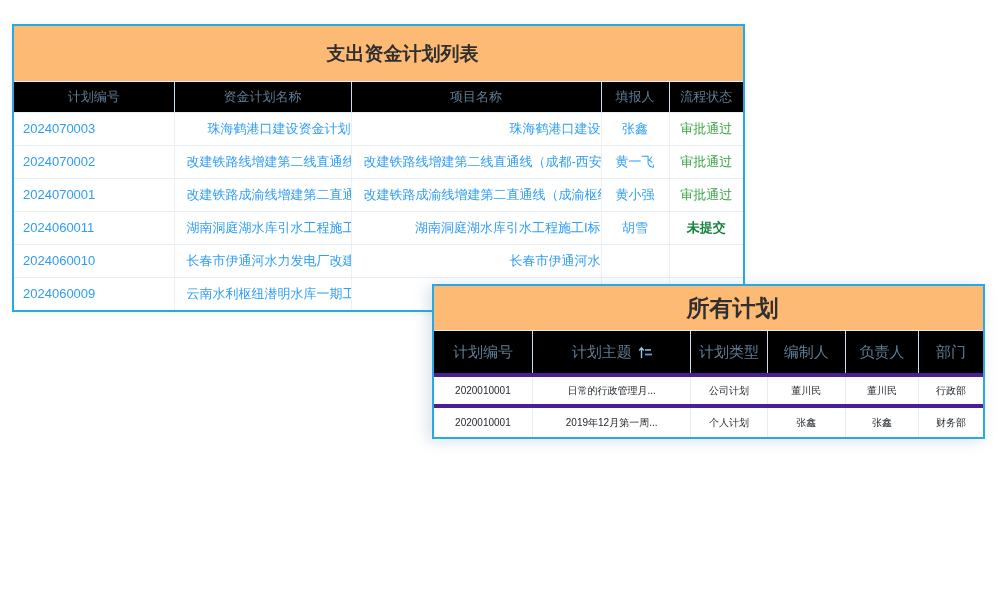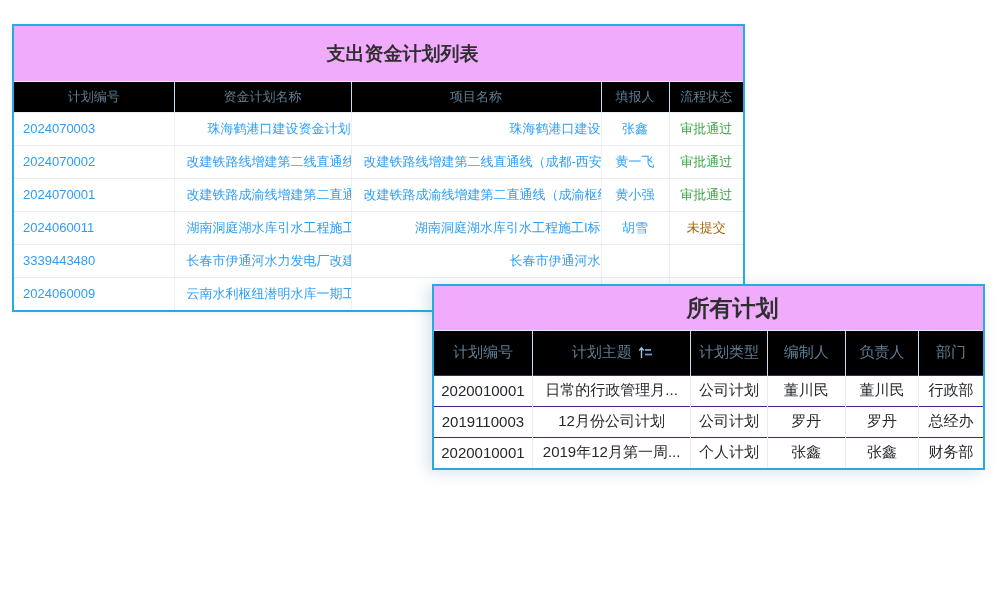--- a/index.html
+++ b/index.html
@@ -7,21 +7,21 @@
               font-family:"Liberation Sans","DejaVu Sans",sans-serif; }
 
   .panel { position:absolute; background:#ffffff; border:2px solid #29a9e2; }
 
   #panel1 { left:12px; top:24px; width:733px; z-index:1;
             box-shadow:0 1px 6px rgba(0,0,0,0.06); }
   #panel2 { left:432px; top:238px; width:553px; z-index:2;
             box-shadow:-4px 2px 14px rgba(70,120,160,0.22);margin-top:46px; }
 
   .panel-title { display:flex; align-items:center; justify-content:center;
-                 color:#2f2f2f; font-weight:bold; background:#f0abfc;padding-left:48px; }
+                 color:#2f2f2f; font-weight:bold; background:#fdba74;padding-left:48px; }
   #panel1 .panel-title { height:56px; font-size:19px; border-bottom:1px solid #e3eef7; }
   #panel2 .panel-title { height:45px; font-size:23px; border-bottom:1px solid #dcebf6; }
 
   table { border-collapse:collapse; table-layout:fixed; width:100%; }
   th, td { white-space:nowrap; overflow:hidden; }
 
   thead th { background:#000000; color:#5f7d95; font-weight:normal;
              text-align:center; border-right:1px solid #c9dff0; }
   thead th:last-child { border-right:none; }
 
@@ -32,22 +32,22 @@
   #panel1 thead th { height:30px; font-size:13px; }
   #panel1 tbody td { height:33px; font-size:13px; color:#2e9df5; }
   #panel1 tbody td:nth-child(1) { padding-left:9px; text-align:left; }
   #panel1 tbody td:nth-child(2),
   #panel1 tbody td:nth-child(3) { padding-left:12px; text-align:right; }
   #panel1 tbody td:nth-child(4),
   #panel1 tbody td:nth-child(5) { text-align:center; }
 
   
   #panel2 thead th { height:44px; font-size:15px; }
-  #panel2 tbody td { height:31px; font-size:15px; color:#24292e; text-align:center;
-                     border-top:1px solid #4c1d95; border-right:1px solid #e9ecef; }
+  #panel2 tbody td { height:31px; font-size:10px; color:#24292e; text-align:center;
+                     border-top:4px solid #4c1d95; border-right:1px solid #e9ecef; }
   #panel2 tbody td:last-child { border-right:none; }
 
   .sort-icon { display:inline-block; vertical-align:-2px; margin-left:6px; }
 </style>
 </head>
 <body>
 
 <div id="panel1" class="panel">
   <div class="panel-title">支出资金计划列表</div>
   <table>
@@ -87,24 +87,24 @@
           <td>改建铁路成渝线增建第二直通线（成渝枢纽）...</td>
           <td>改建铁路成渝线增建第二直通线（成渝枢纽）...</td>
           <td>黄小强</td>
           <td style="color: rgb(58, 163, 68);">审批通过</td>
         </tr>
         <tr>
           <td>2024060011</td>
           <td>湖南洞庭湖水库引水工程施工I标资金计划</td>
           <td>湖南洞庭湖水库引水工程施工I标</td>
           <td>胡雪</td>
-          <td style="color: #a16207;">未提交</td>
+          <td style="color: #15803d; font-weight: bold;">未提交</td>
         </tr>
         <tr>
-          <td>3339443480</td>
+          <td>2024060010</td>
           <td>长春市伊通河水力发电厂改建工程资金计划</td>
           <td>长春市伊通河水</td>
           <td></td>
           <td></td>
         </tr>
         <tr>
           <td>2024060009</td>
           <td>云南水利枢纽潜明水库一期工程施工I标资金计划</td>
           <td>云南水利枢纽潜</td>
           <td></td>
@@ -142,28 +142,20 @@
     <tbody>
         <tr>
           <td>2020010001</td>
           <td>日常的行政管理月...</td>
           <td>公司计划</td>
           <td>董川民</td>
           <td>董川民</td>
           <td>行政部</td>
         </tr>
         <tr>
-          <td>2019110003</td>
-          <td>12月份公司计划</td>
-          <td>公司计划</td>
-          <td>罗丹</td>
-          <td>罗丹</td>
-          <td>总经办</td>
-        </tr>
-        <tr>
           <td>2020010001</td>
           <td>2019年12月第一周...</td>
           <td>个人计划</td>
           <td>张鑫</td>
           <td>张鑫</td>
           <td>财务部</td>
         </tr>
       </tbody>
   </table>
 </div>

